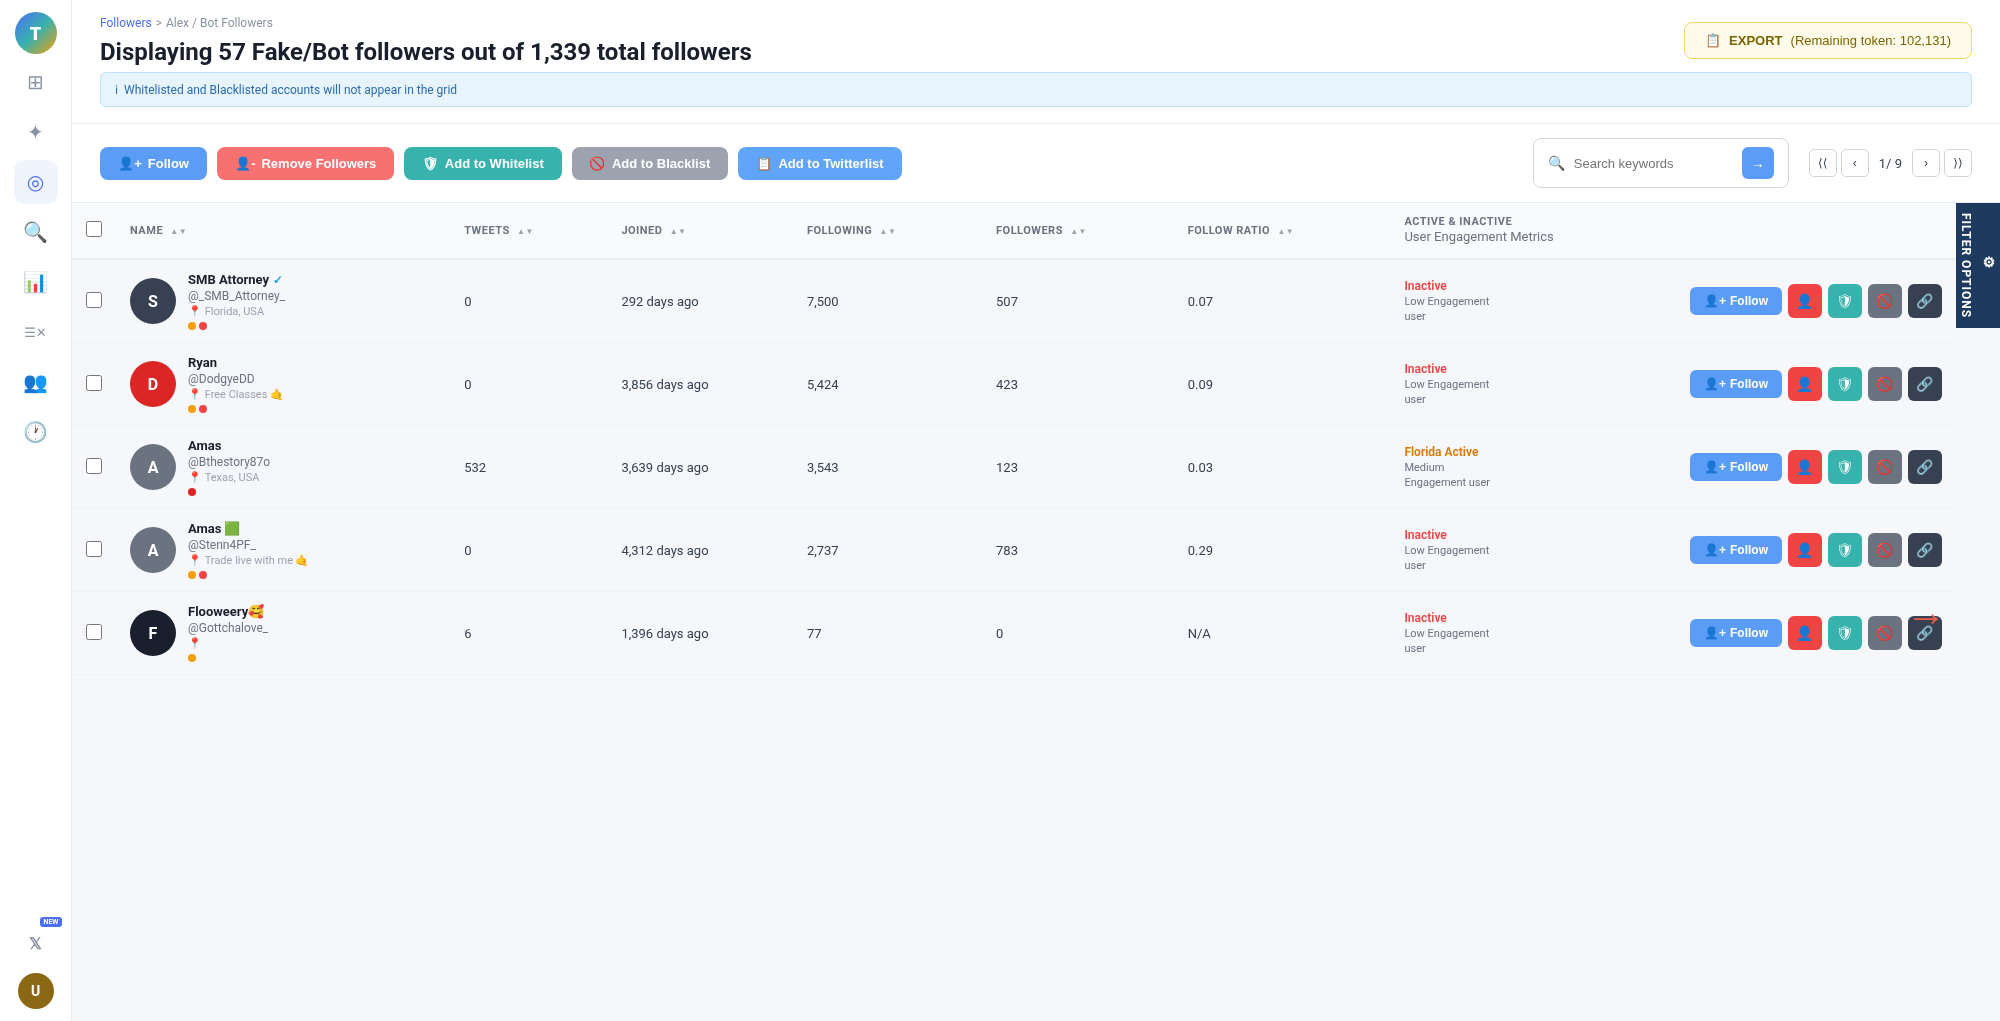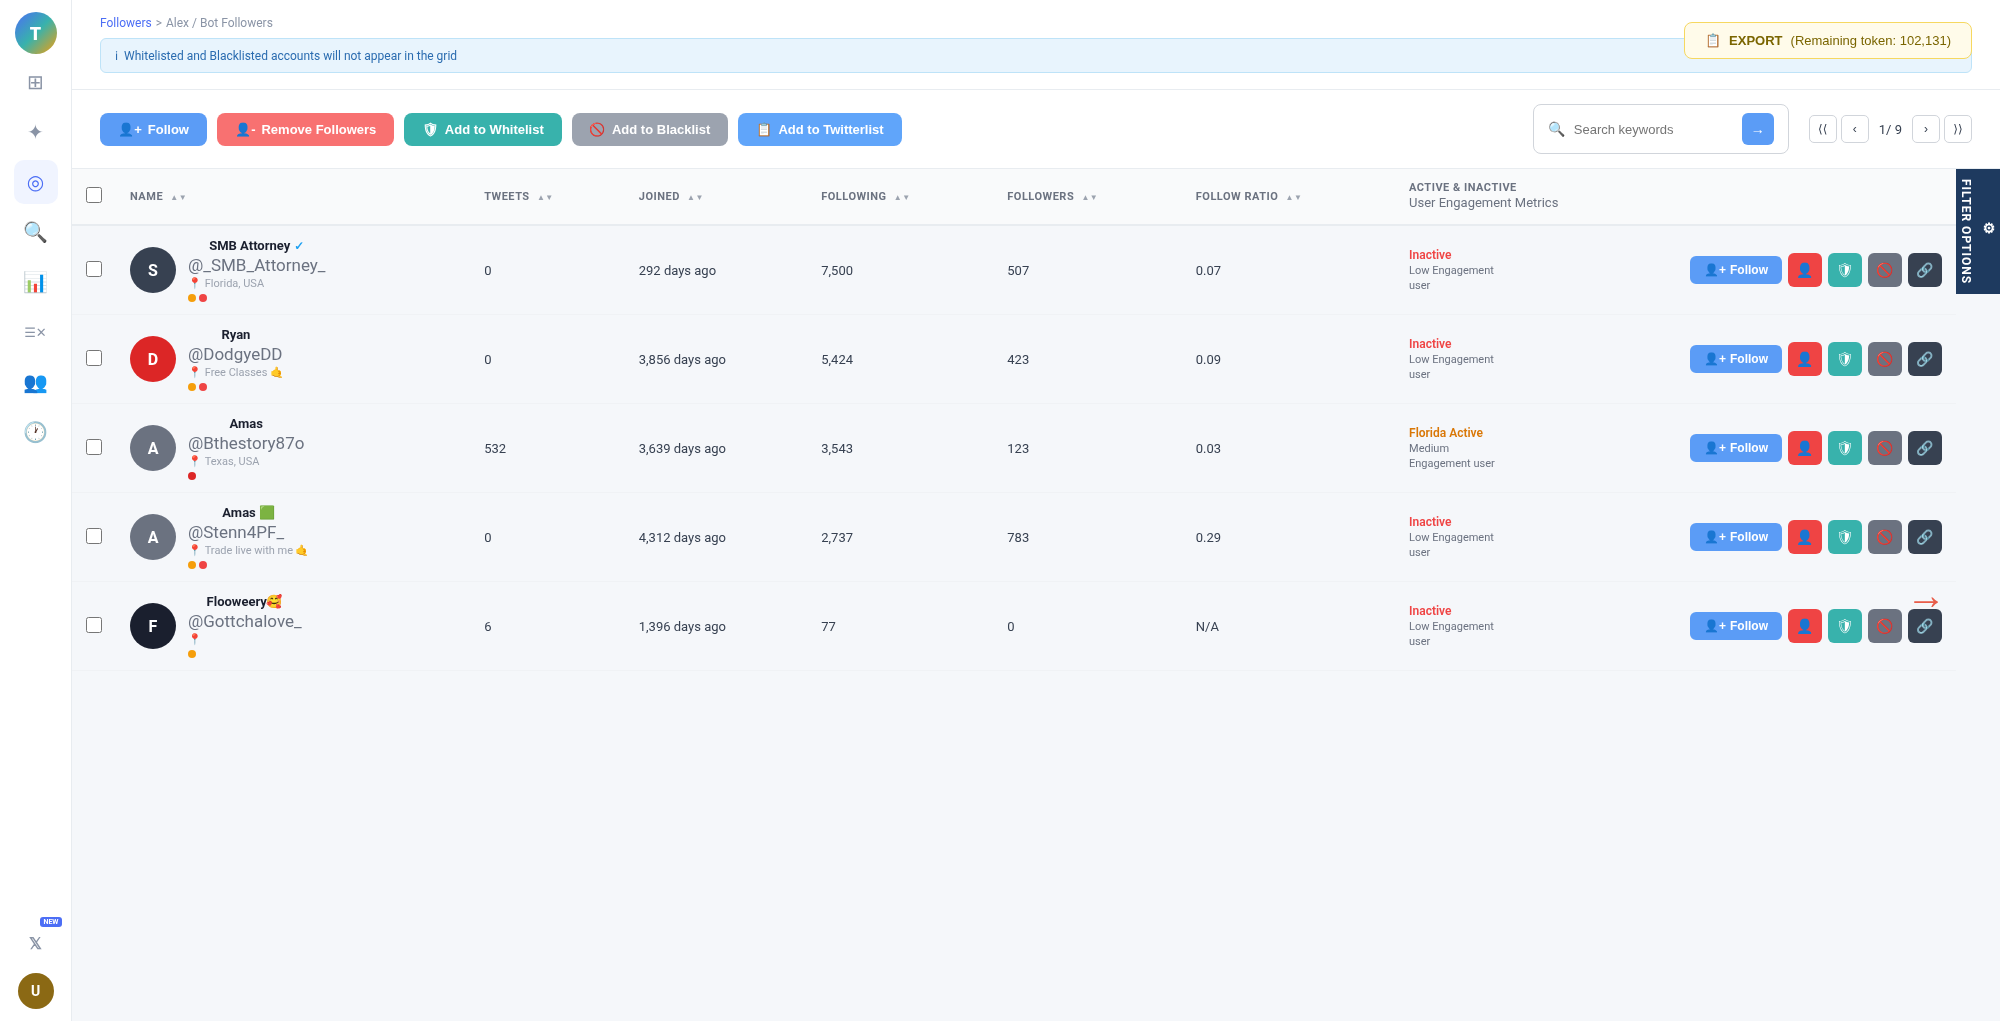--- a/index.html
+++ b/index.html
@@ -49,22 +49,22 @@
     .table th { padding: 12px 14px; text-align: left; font-size: 11px; font-weight: 700; color: #6b7280; text-transform: uppercase; letter-spacing: 0.5px; white-space: nowrap; }
     .table th .sort-arrows { display: inline-flex; flex-direction: column; margin-left: 4px; font-size: 8px; color: #9ca3af; vertical-align: middle; }
     .table th.active-inactive-col { line-height: 1.3; }
     .table tbody tr { border-bottom: 1px solid #f0f2f5; }
     .table td { padding: 12px 14px; vertical-align: middle; font-size: 13px; color: #374151; }
 
     .checkbox { width: 16px; height: 16px; border: 2px solid #d1d5db; border-radius: 3px; cursor: pointer; }
     .user-info { display: flex; align-items: center; gap: 12px; }
     .avatar { width: 46px; height: 46px; border-radius: 50%; object-fit: cover; display: flex; align-items: center; justify-content: center; font-weight: 700; color: #fff; font-size: 16px; flex-shrink: 0; }
     .user-details { display: flex; flex-direction: column; gap: 2px; }
-    .user-name { font-weight: 700; color: #1a1f2e; font-size: 13px; display: flex; align-items: center; gap: 4px; justify-content: center; }
-    .user-handle { color: #6b7280; font-size: 17px; }
+    .user-name { font-weight: 700; color: #1a1f2e; font-size: 13px; display: flex; align-items: center; gap: 4px; }
+    .user-handle { color: #6b7280; font-size: 12px; }
     .user-location { color: #9ca3af; font-size: 11px; display: flex; align-items: center; gap: 3px; }
     .verified-icon { color: #1da1f2; font-size: 12px; }
     .dot-indicators { display: flex; gap: 3px; margin-top: 2px; }
     .dot { width: 8px; height: 8px; border-radius: 50%; }
     .dot-yellow { background: #f59e0b; }
     .dot-orange { background: #ef4444; }
     .dot-red { background: #dc2626; }
 
     .status-col { display: flex; flex-direction: column; gap: 2px; }
     .status-inactive { color: #ef4444; font-weight: 600; font-size: 12px; }
@@ -131,20 +131,21 @@
 </div>
 
 <div class="main">
   <div class="header-container">
     <div class="header">
       <div class="breadcrumb">
         <a href="#">Followers</a>
         <span>&gt;</span>
         <span>Alex / Bot Followers</span>
       </div>
+      <h1 class="page-title">Displaying 57 Fake/Bot followers out of 1,339 total followers</h1>
       <div class="info-banner">
         <span>ℹ</span>
         <span>Whitelisted and Blacklisted accounts will not appear in the grid</span>
       </div>
     </div>
     <div style="position:absolute; top:22px; right:28px;">
       <button class="export-btn">
         <span>📋</span>
         <span>EXPORT</span>
         <span style="font-weight:400;">(Remaining token: 102,131)</span>

